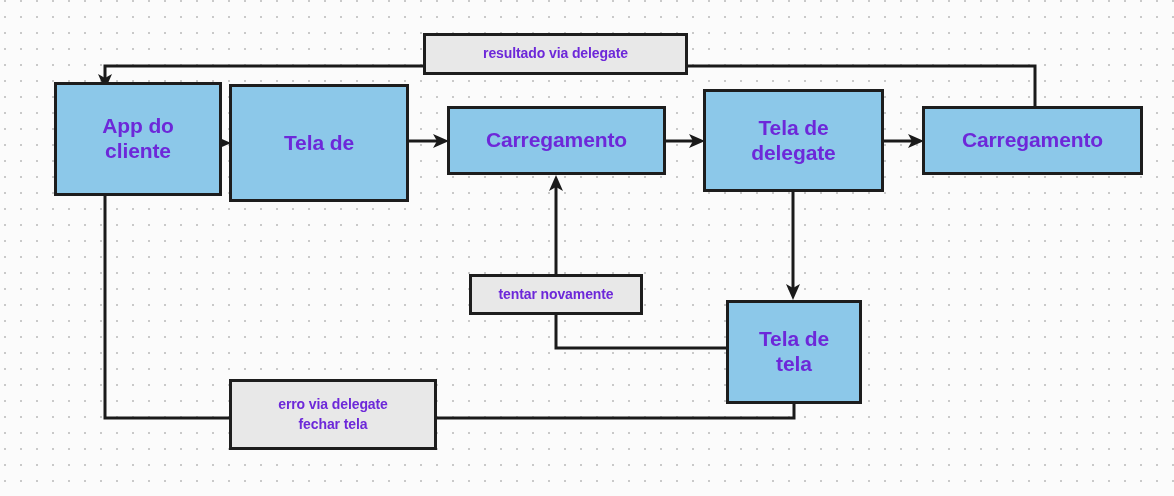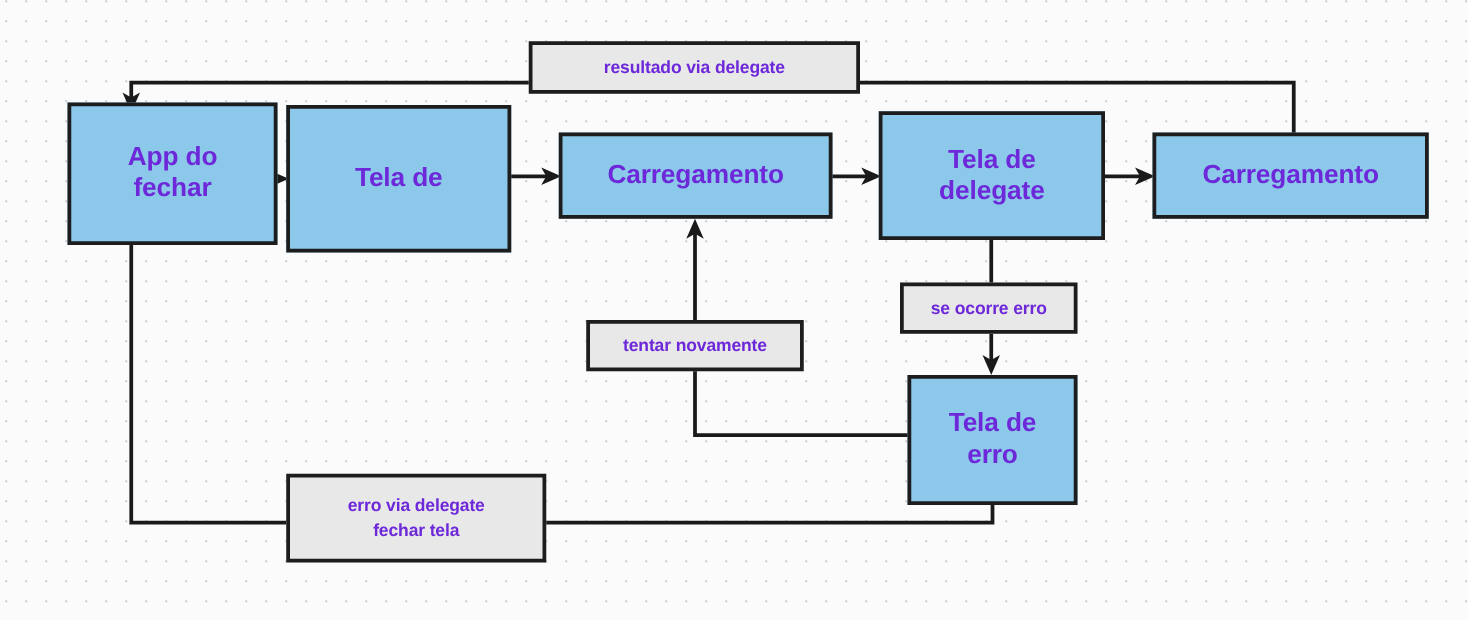--- a/index.html
+++ b/index.html
@@ -108,21 +108,21 @@
     <g>
       <path class="conn" d="M 794 404 L 794 418 L 105 418 L 105 182"></path>
       <polygon class="arrowhead" points="105,172 98,188 105,184 112,188"></polygon>
     </g>
 
   </svg>
 
   <div class="node-box node-process" style="left:22px; top:82px; width:168px; height:114px;margin-left:32px;">
     <span>
         <span>App do</span>
-        <span>fechar</span>
+        <span>cliente</span>
       </span>
   </div>
 
   <div class="node-box node-process" style="left:229px; top:84px; width:180px; height:118px;">
     <span>
         <span>Tela de</span>
       </span>
   </div>
 
   <div class="node-box node-process" style="left:447px; top:106px; width:219px; height:69px;">
@@ -136,33 +136,30 @@
       </span>
   </div>
 
   <div class="node-box node-process" style="left:922px; top:106px; width:221px; height:69px;">
     <span>Carregamento</span>
   </div>
 
   <div class="node-box node-process" style="left:726px; top:300px; width:136px; height:104px;">
     <span>
         <span>Tela de</span>
-        <span>erro</span>
+        <span>tela</span>
       </span>
   </div>
 
   <div class="node-box node-label" style="left:423px; top:33px; width:265px; height:42px;">
     <span>resultado via delegate</span>
   </div>
 
-  <div class="node-box node-label" style="left:720px; top:226px; width:142px; height:41px;">
-    <span>se ocorre erro</span>
-  </div>
 
-  <div class="node-box node-label" style="left:469px; top:256px; width:174px; height:41px;">
+  <div class="node-box node-label" style="left:469px; top:274px; width:174px; height:41px;">
     <span>tentar novamente</span>
   </div>
 
   <div class="node-box node-label" style="left:229px; top:379px; width:208px; height:71px;">
     <span>
         <span>erro via delegate</span>
         <span>fechar tela</span>
       </span>
   </div>
 

